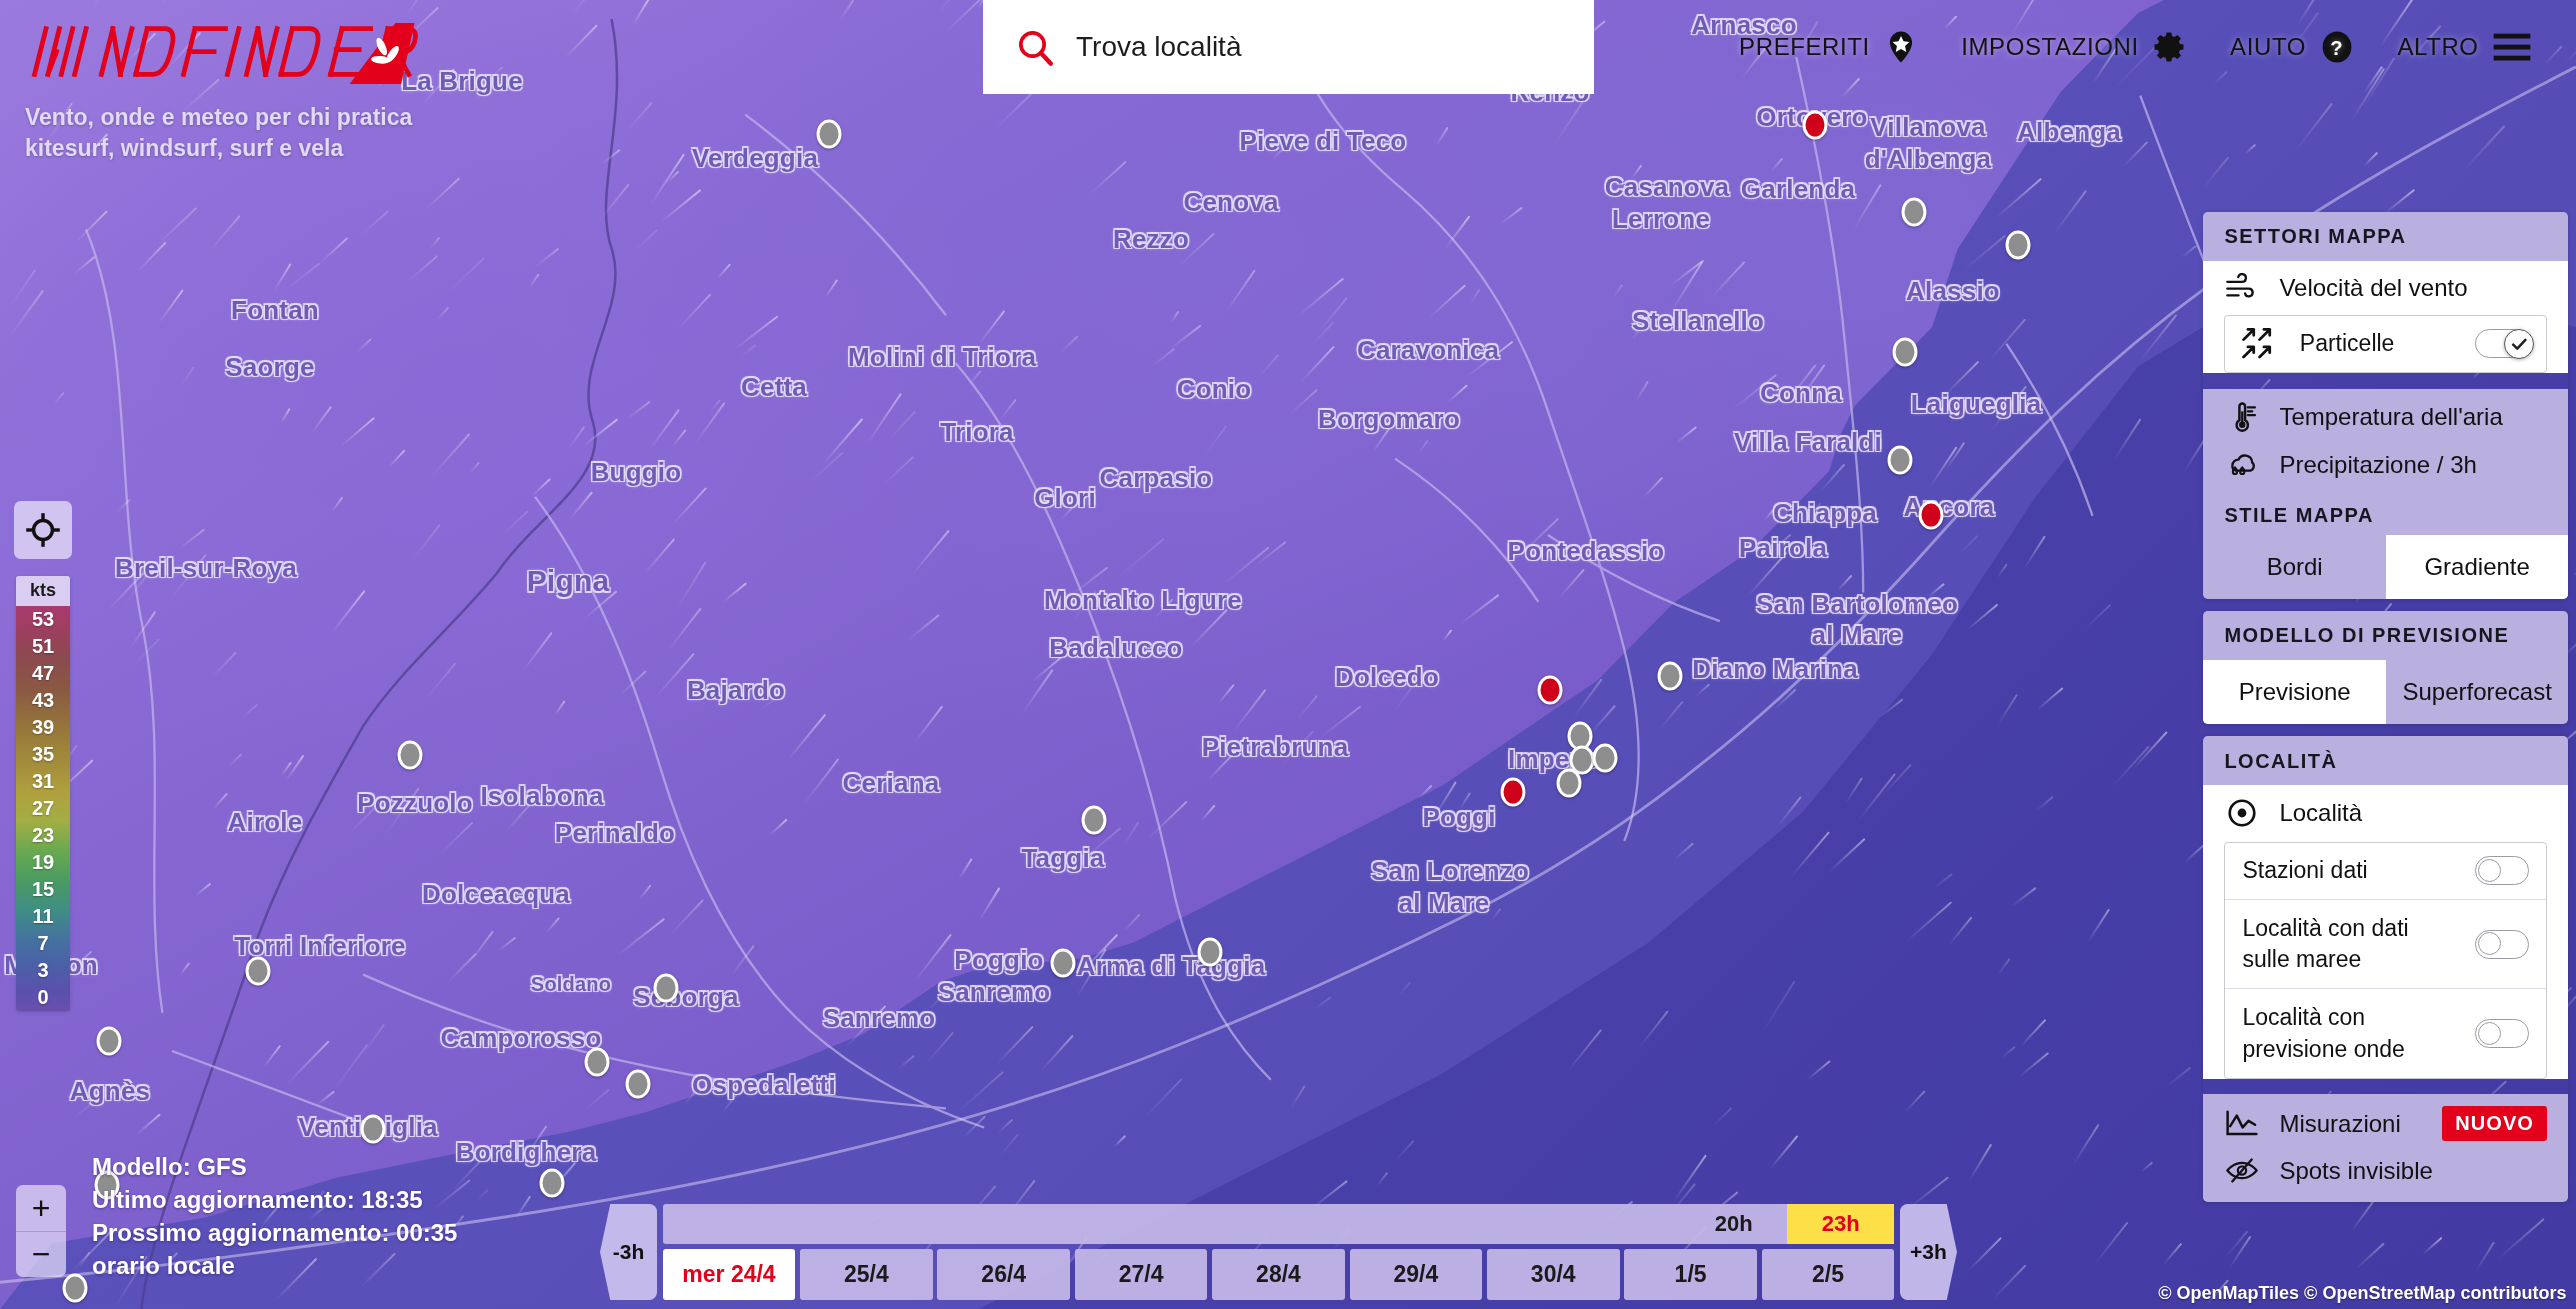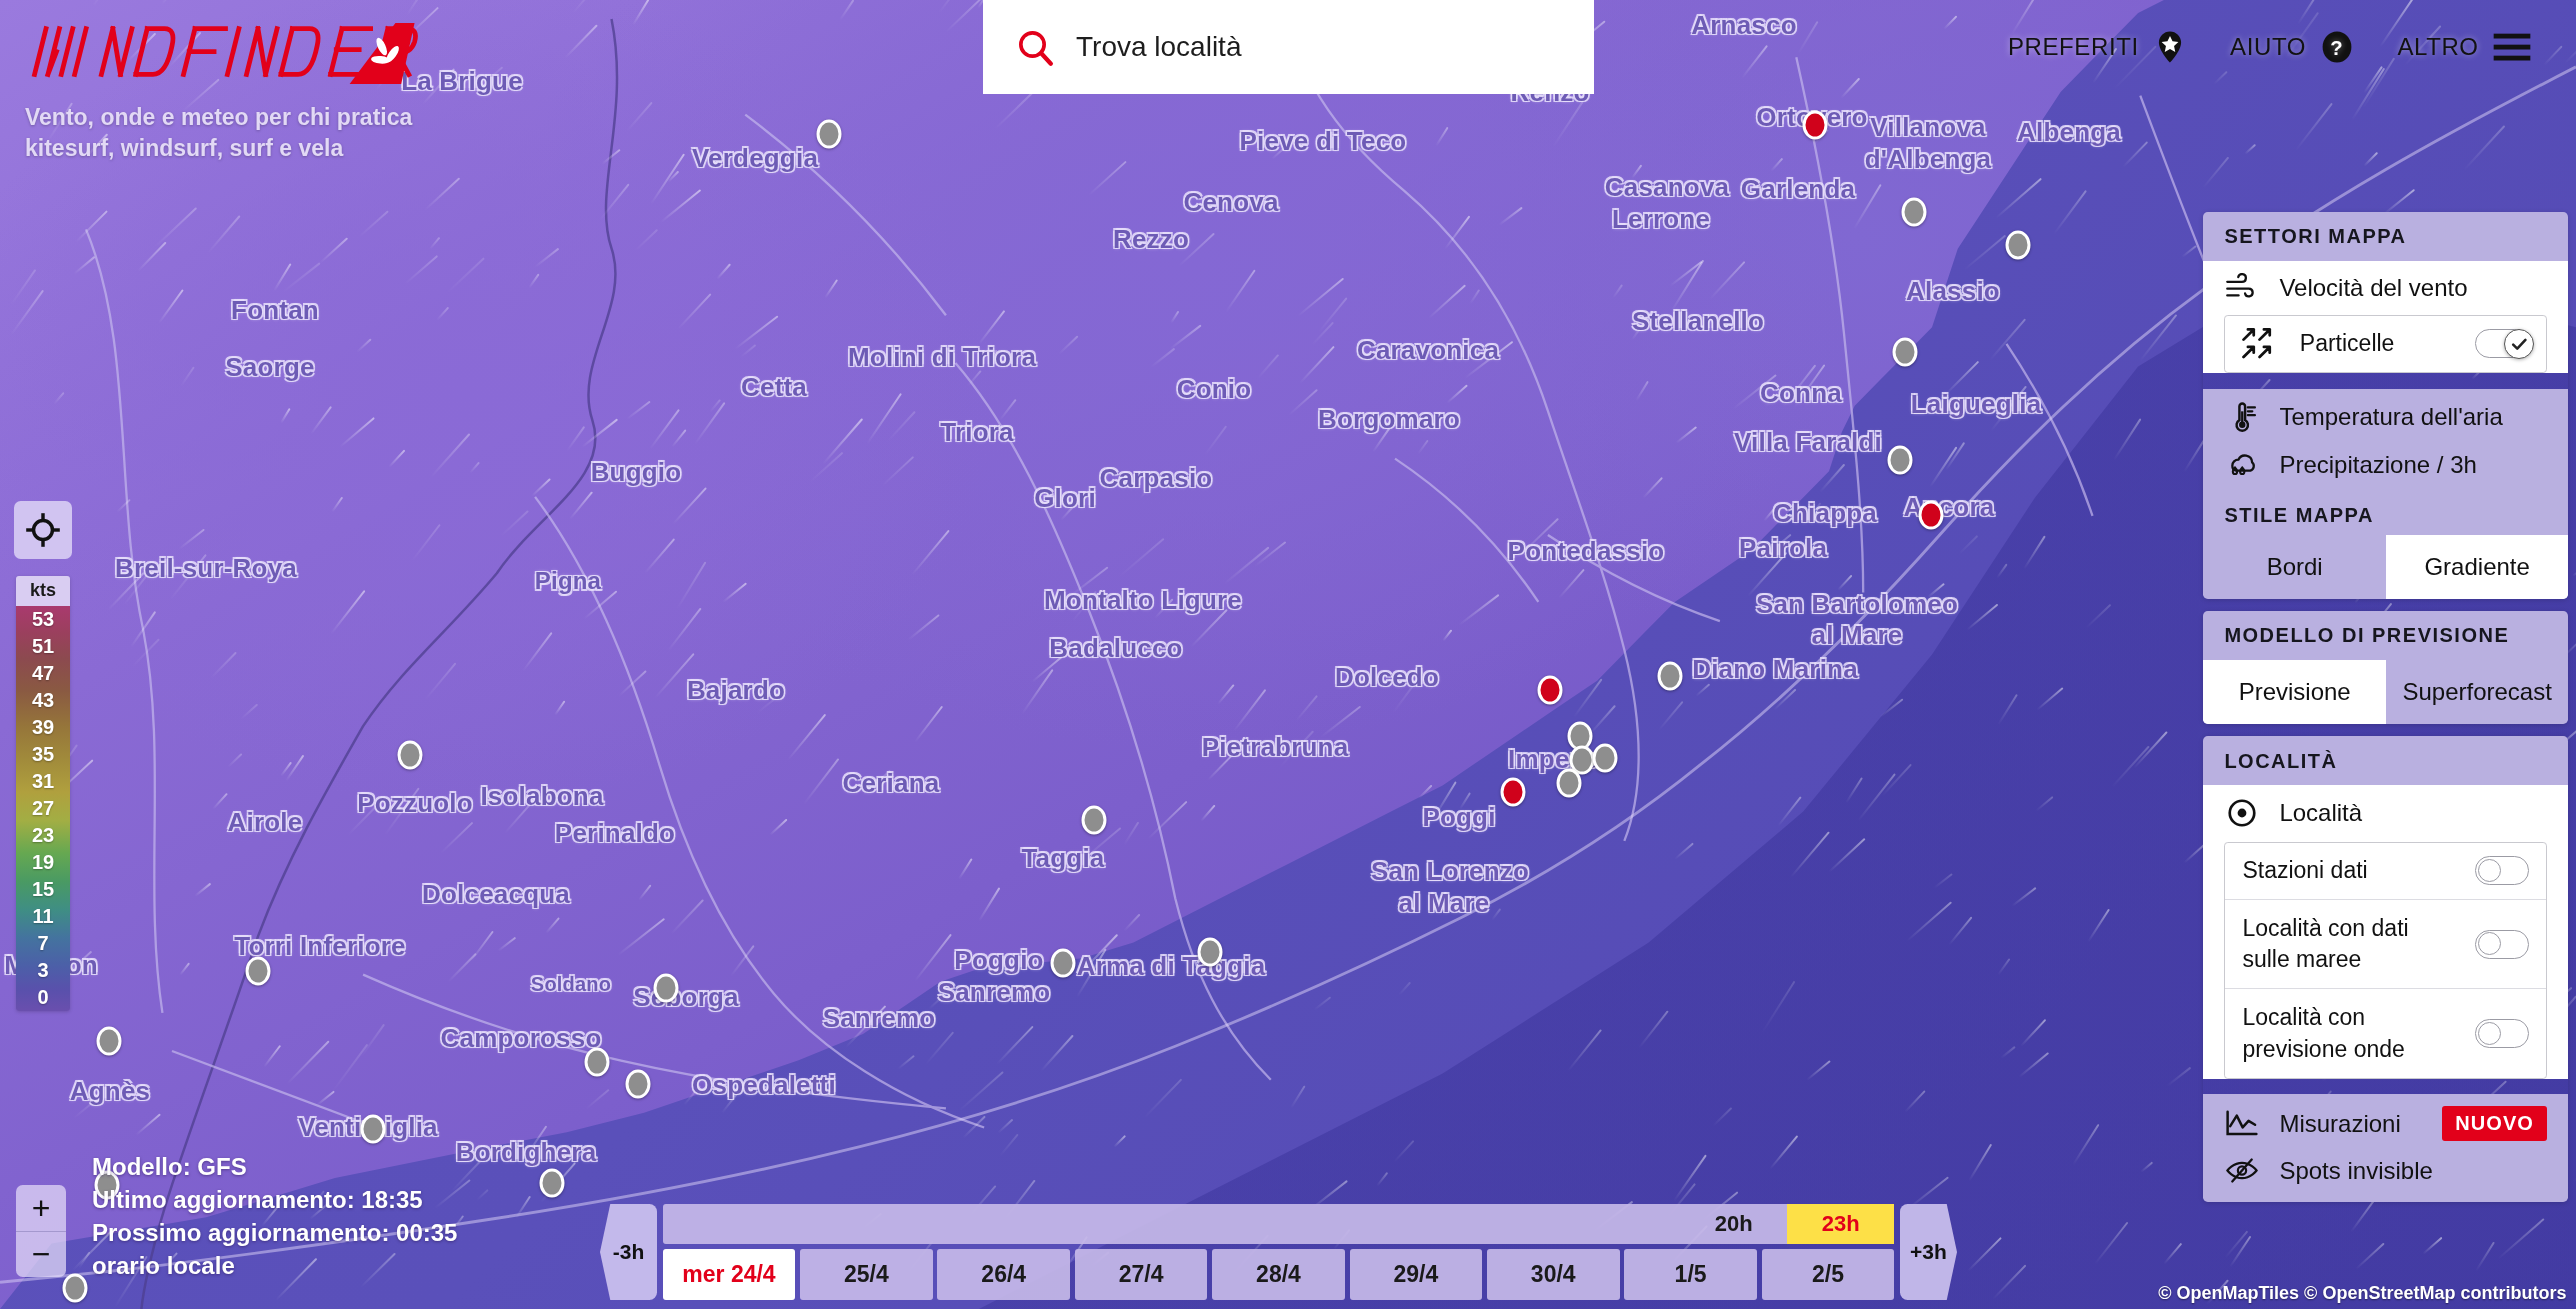--- a/index.html
+++ b/index.html
@@ -751,21 +751,21 @@
       <div class="mlabel" style="left: 1389px; top: 419px; font-size: 26px;">Borgomaro</div>
       <div class="mlabel" style="left: 977px; top: 432px; font-size: 26px;">Triora</div>
       <div class="mlabel" style="left: 636px; top: 472px; font-size: 26px;">Buggio</div>
       <div class="mlabel" style="left: 1808px; top: 442px; font-size: 26px;">Villa Faraldi</div>
       <div class="mlabel" style="left: 1156px; top: 478px; font-size: 26px;">Carpasio</div>
       <div class="mlabel" style="left: 1041px; top: 498px; font-size: 26px; padding-left: 48px;">Glori</div>
       <div class="mlabel" style="left: 1825px; top: 513px; font-size: 26px;">Chiappa</div>
       <div class="mlabel" style="left: 1783px; top: 548px; font-size: 26px;">Pairola</div>
       <div class="mlabel" style="left: 1949px; top: 507px; font-size: 26px;">Ancora</div>
       <div class="mlabel" style="left: 1586px; top: 551px; font-size: 26px;">Pontedassio</div>
-      <div class="mlabel" style="left: 568px; top: 581px; font-size: 24px;">Pigna</div>
+      <div class="mlabel" style="left: 568px; top: 581px; font-size: 30px;">Pigna</div>
       <div class="mlabel" style="left: 206px; top: 568px; font-size: 26px;">Breil-sur-Roya</div>
       <div class="mlabel" style="left: 1143px; top: 600px; font-size: 26px;">Montalto Ligure</div>
       <div class="mlabel" style="left: 1857px; top: 604px; font-size: 26px;">San Bartolomeo</div>
       <div class="mlabel" style="left: 1857px; top: 635px; font-size: 26px;">al Mare</div>
       <div class="mlabel" style="left: 1116px; top: 648px; font-size: 26px;">Badalucco</div>
       <div class="mlabel" style="left: 736px; top: 690px; font-size: 26px;">Bajardo</div>
       <div class="mlabel" style="left: 1387px; top: 677px; font-size: 26px;">Dolcedo</div>
       <div class="mlabel" style="left: 1775px; top: 669px; font-size: 26px;">Diano Marina</div>
       <div class="mlabel" style="left: 1275px; top: 747px; font-size: 26px;">Pietrabruna</div>
       <div class="mlabel" style="left: 415px; top: 803px; font-size: 26px;">Pozzuolo</div>
@@ -872,20 +872,29 @@
   <div class="navitem">
     <span>PREFERITI</span>
     <span class="navicon">
       <svg width="36" height="36" viewBox="0 0 24 24">
         <path d="M12 1.6c-4.1 0-7.4 3.3-7.4 7.4 0 5.6 7.4 13.4 7.4 13.4s7.4-7.8 7.4-13.4c0-4.1-3.3-7.4-7.4-7.4z" fill="#111"></path>
         <path d="M12 4.6l1.7 3.6 3.9.5-2.9 2.7.8 3.9-3.5-2-3.5 2 .8-3.9L6.4 8.7l3.9-.5z" fill="#fff"></path>
       </svg>
     </span>
   </div>
 
+  <div class="navitem">
+    <span>IMPOSTAZIONI</span>
+    <span class="navicon">
+      <svg width="36" height="36" viewBox="0 0 24 24">
+        <path fill="#111" d="M12 8.2a3.8 3.8 0 100 7.6 3.8 3.8 0 000-7.6zm0 5.9a2.1 2.1 0 110-4.2 2.1 2.1 0 010 4.2z"></path>
+        <path fill="#111" d="M21 13.6v-3.2l-2.4-.4a7 7 0 00-.7-1.7l1.4-2-2.3-2.3-2 1.4a7 7 0 00-1.7-.7L12.9 2.4H9.7l-.4 2.3a7 7 0 00-1.7.7l-2-1.4L3.3 6.3l1.4 2a7 7 0 00-.7 1.7l-2.4.4v3.2l2.4.4c.15.6.4 1.17.7 1.7l-1.4 2 2.3 2.3 2-1.4c.53.3 1.1.55 1.7.7l.4 2.4h3.2l.4-2.4c.6-.15 1.17-.4 1.7-.7l2 1.4 2.3-2.3-1.4-2c.3-.53.55-1.1.7-1.7l2.4-.4z"></path>
+      </svg>
+    </span>
+  </div>
 
   <div class="navitem">
     <span>AIUTO</span>
     <span class="navicon">
       <svg width="36" height="36" viewBox="0 0 24 24" style="font-size:25px">
         <ellipse cx="12" cy="12" rx="9.6" ry="10.4" fill="#111"></ellipse>
         <text x="12" y="17.4" font-size="13.5" font-weight="bold" fill="#fff" text-anchor="middle" font-family="Liberation Sans, sans-serif">?</text>
       </svg>
     </span>
   </div>

